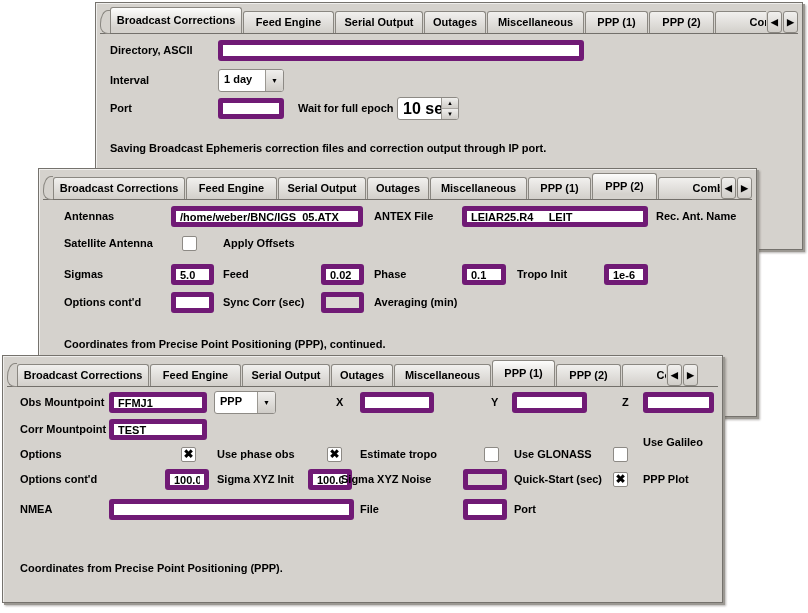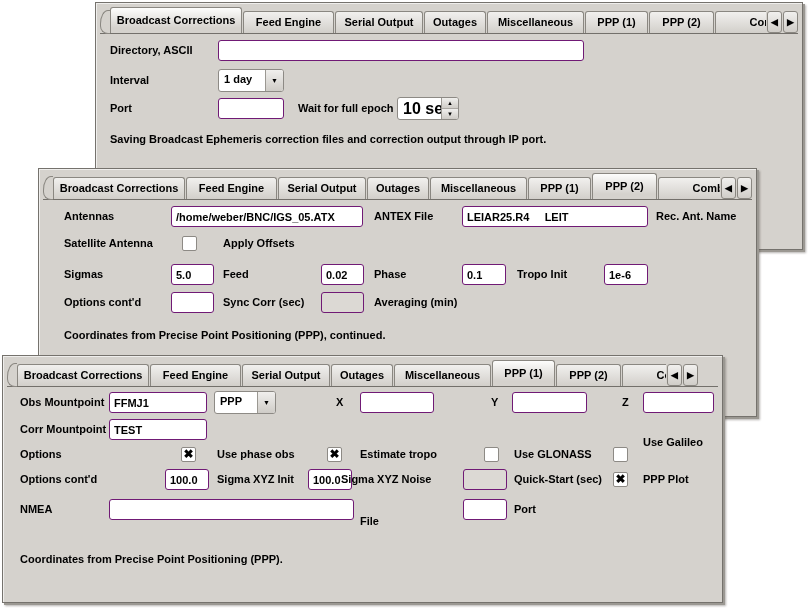--- a/index.html
+++ b/index.html
@@ -16,22 +16,22 @@
   .tab{flex:none;box-sizing:border-box;height:22px;line-height:20px;text-align:center;overflow:hidden;
        white-space:nowrap;background:linear-gradient(#f1f0ee,#d2cfca);border:1px solid #8a8781;
        border-bottom:none;border-radius:3px 3px 0 0;margin-right:1px;padding:0 4px;cursor:default;}
   .tab.active{height:27px;line-height:24px;margin-bottom:-1px;position:relative;z-index:2;
        background:linear-gradient(#fdfdfc,#d5d2cd 80%);border-bottom:1px solid #d5d2cd;}
   .tab-arrow{flex:none;width:15px;height:22px;margin-left:1px;box-sizing:border-box;
        border:1px solid #8a8781;border-radius:3px;background:linear-gradient(#f1f0ee,#d0cdc8);
        display:flex;align-items:center;justify-content:center;font-size:9px;cursor:default;}
   
   .lbl{position:absolute;line-height:21px;white-space:nowrap;}
-  .desc{position:absolute;white-space:nowrap;}
-  .inp{position:absolute;box-sizing:border-box;height:21px;background:#fff;border:1px solid #701a75;
+  .desc{position:absolute;white-space:nowrap;margin-top:9px;}
+  .inp{position:absolute;box-sizing:border-box;height:21px;background:#fff;border:5px solid #701a75;
        border-radius:3px;font-family:"Liberation Sans",sans-serif;font-weight:bold;font-size:11px;
        color:#000;padding:0 4px;outline:none;}
   .inp.off{background:#dcd9d4;}
   .cb{position:absolute;width:15px;height:15px;box-sizing:border-box;background:#fff;
       border:1px solid #8d8a85;border-radius:2px;display:flex;align-items:center;justify-content:center;
       font-size:12px;line-height:13px;cursor:default;}
   .combo{position:absolute;box-sizing:border-box;height:23px;background:#fff;border:1px solid #8d8a85;
       border-radius:3px;display:flex;cursor:default;}
   .combo .val{flex:1;padding:3px 4px 0 5px;white-space:nowrap;overflow:hidden;}
   .combo .btn{flex:none;width:17px;background:linear-gradient(#f0efed,#cfccc7);
@@ -217,20 +217,20 @@
     <div class="lbl" style="left:338px;top:113px;">Sigma XYZ Noise</div>
     <input class="inp off" style="left: 460px; top: 113px; width: 44px;" disabled="" value="">
     <div class="lbl" style="left:511px;top:113px;">Quick-Start (sec)</div>
     <div class="cb" style="left:610px;top:116px;">
         <span>✖</span>
       </div>
     <div class="lbl" style="left:640px;top:113px;">PPP Plot</div>
 
     <div class="lbl" style="left:17px;top:143px;">NMEA</div>
     <input class="inp" style="left: 106px; top: 143px; width: 245px;" value="">
-    <div class="lbl" style="left:357px;top:143px;margin-top:12px;">File</div>
+    <div class="lbl" style="left:357px;top:143px;">File</div>
     <input class="inp" style="left: 460px; top: 143px; width: 44px;" value="">
     <div class="lbl" style="left:511px;top:143px;">Port</div>
 
     <div class="desc" style="left:17px;top:197px;">Coordinates from Precise Point Positioning (PPP).</div>
   </div>
 
 </div>
 
 </body></html>

